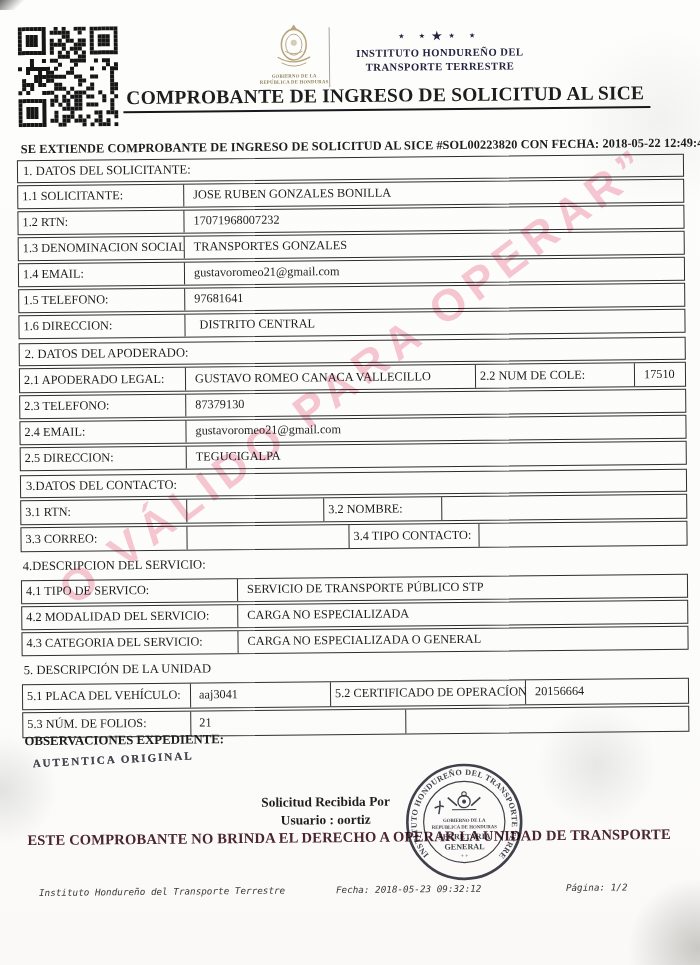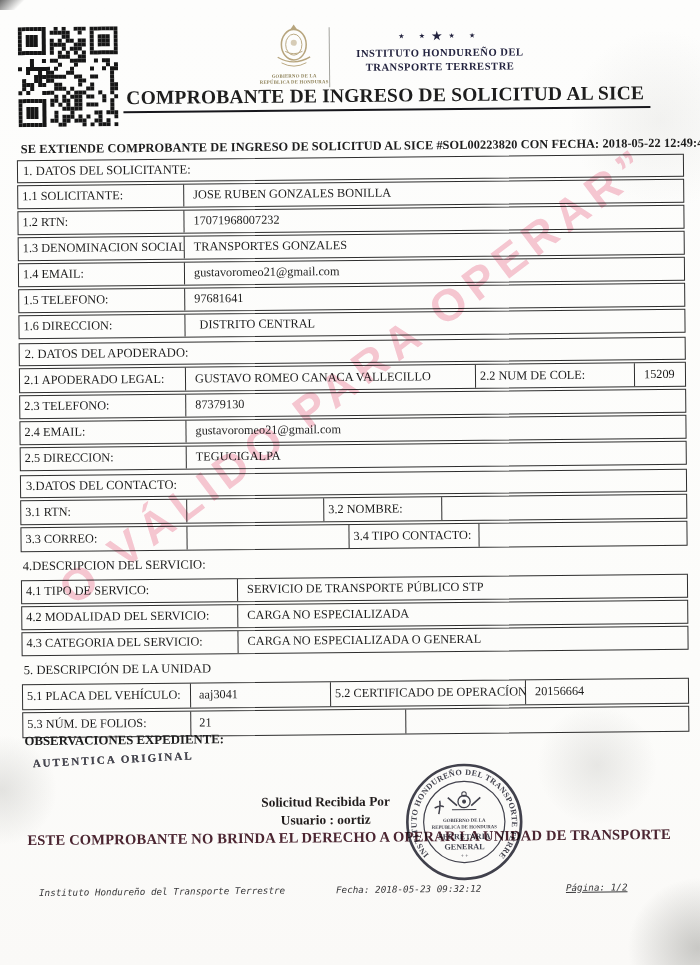--- a/index.html
+++ b/index.html
@@ -83,21 +83,21 @@
     font-weight:bold; font-size:14.6px; letter-spacing:.15px;
     color:var(--maroon_text,#4b2531); white-space:nowrap;
   }
   .seal { position:absolute; left:398px; top:760px; width:126px; height:126px;
     mix-blend-mode:multiply; opacity:.92; }
 
   .pfooter { position:absolute; left:0; top:884px; width:700px; height:16px;
     font-family:"DejaVu Sans Mono", monospace; font-style:italic; font-size:9.3px; color:#39393b; }
   .pf-inst { position:absolute; left:35px; top:0; }
   .pf-date { position:absolute; left:332px; top:0; }
-  .pf-page { position:absolute; left:562px; top:0;text-decoration:underline; }
+  .pf-page { position:absolute; left:562px; top:0; }
 
   
   .watermark {
     position:absolute; left:64px; top:566px; z-index:6;
     transform:rotate(-36.5deg); transform-origin:0 50%;
     font-family:"Liberation Sans", sans-serif; font-weight:bold;
     font-size:45px; letter-spacing:7px; white-space:nowrap;
     color:var(--watermark_pink, #ee98ac); opacity:.55;
     mix-blend-mode:multiply; pointer-events:none;
   }
@@ -464,21 +464,21 @@
           <div class="cell val indent">DISTRITO CENTRAL</div>
         </div>
       </div>
 
       <div class="sec">
         <div class="sec-title-box">2. DATOS DEL APODERADO:</div>
         <div class="row r25">
           <div class="cell lbl w166">2.1 APODERADO LEGAL:</div>
           <div class="cell mid v290">GUSTAVO ROMEO CANACA VALLECILLO</div>
           <div class="cell mid l159">2.2 NUM DE COLE:</div>
-          <div class="cell val">15209</div>
+          <div class="cell val">17510</div>
         </div>
         <div class="row r24">
           <div class="cell lbl w166">2.3 TELEFONO:</div>
           <div class="cell val">87379130</div>
         </div>
         <div class="row r24">
           <div class="cell lbl w166">2.4 EMAIL:</div>
           <div class="cell val">gustavoromeo21@gmail.com</div>
         </div>
         <div class="row r24">

